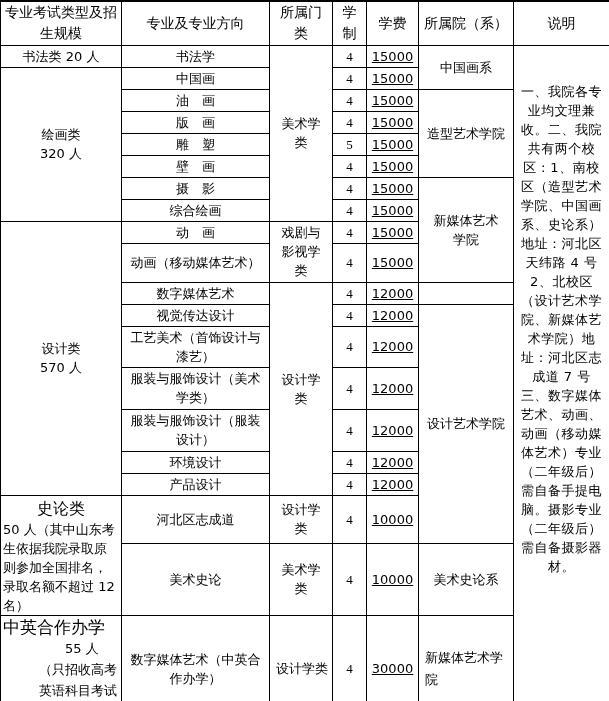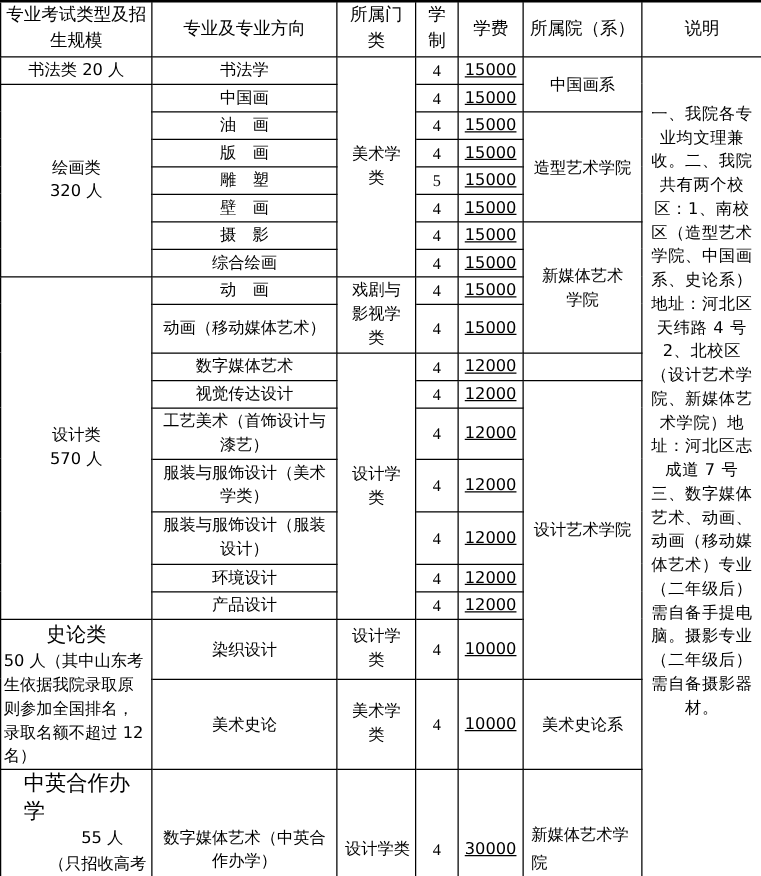--- a/index.html
+++ b/index.html
@@ -22,21 +22,21 @@
     font-weight: normal;
     font-size: 13px;
     line-height: 19px;
     overflow: hidden;
   }
   table.adm th { font-size: 14px; line-height: 21px; }
   .num { font-family: "Liberation Serif", "DejaVu Serif", serif; font-size: 13px; }
   .fee { font-family: "DejaVu Sans", sans-serif; font-size: 12px; text-decoration: underline; }
   .notes { font-size: 12.5px; line-height: 22.5px; vertical-align: top !important; padding: 36px 4px 0 4px !important; letter-spacing: 0.5px; }
   .small { font-size: 12px; line-height: 21px; }
-  .big { font-size: 15px; line-height: 22px; font-family: Liberation Serif, serif; }
+  .big { font-size: 15px; line-height: 22px; }
   .left { text-align: left !important; }
   .r23 { height: 22px; }
 </style>
 </head>
 <body>
 
 <table class="adm">
   <colgroup>
     <col style="width:121px">
     <col style="width:148px">
@@ -174,37 +174,37 @@
     <td>产品设计</td>
     <td class="num">4</td>
     <td class="fee">12000</td>
   </tr>
 
   <tr style="height:42px">
     <td rowspan="2" class="small" style="vertical-align:top; padding-top:2px;">
       <div class="big" style="font-size:16px">史论类</div>
       <div class="left" style="text-align:left">50 人（其中山东考生依据我院录取原则参加全国排名，录取名额不超过 12 名）</div>
     </td>
-    <td class="big">染织设计</td>
+    <td class="big">河北区志成道</td>
     <td style="padding:0 8px">设计学类</td>
     <td class="num">4</td>
     <td class="fee">10000</td>
   </tr>
 
   <tr style="height:62px">
     <td class="big">美术史论</td>
     <td style="padding:0 8px">美术学类</td>
     <td class="num">4</td>
     <td class="fee">10000</td>
     <td class="big">美术史论系</td>
   </tr>
 
   <tr style="height:84px">
     <td class="left" style="text-align:left; padding:0 2px;">
-      <div style="font-size:17px; line-height:22px;margin-left:16px;">中英合作办学</div>
+      <div style="font-size:17px; line-height:22px;">中英合作办学</div>
       <div style="font-size:13px; line-height:21px; text-indent:2em;margin-left:36px;">55 人（只招收高考英语科目考试的考生）</div>
     </td>
     <td style="padding:13px 8px">数字媒体艺术（中英合作办学）</td>
     <td class="left" style="text-align:left; padding:0 2px 0 6px;">设计学类</td>
     <td class="num">4</td>
     <td class="fee">30000</td>
     <td class="left" style="text-align:left; padding:0 6px; font-size:13px; line-height:22px;">新媒体艺术学院</td>
   </tr>
 </tbody>
   </table>

